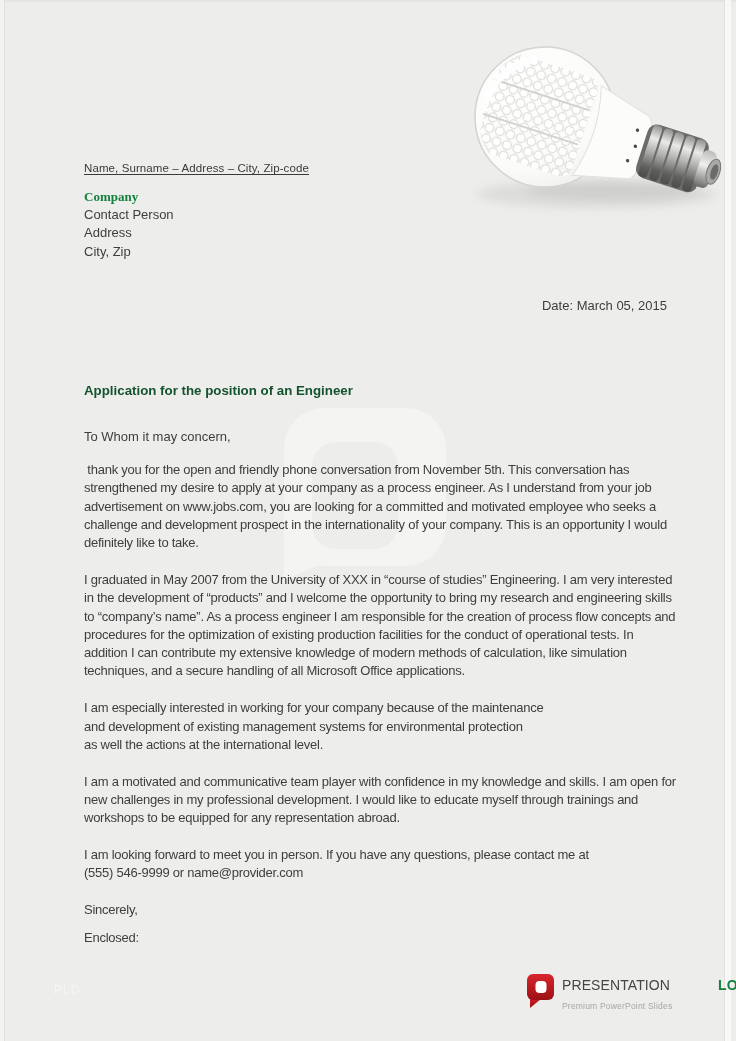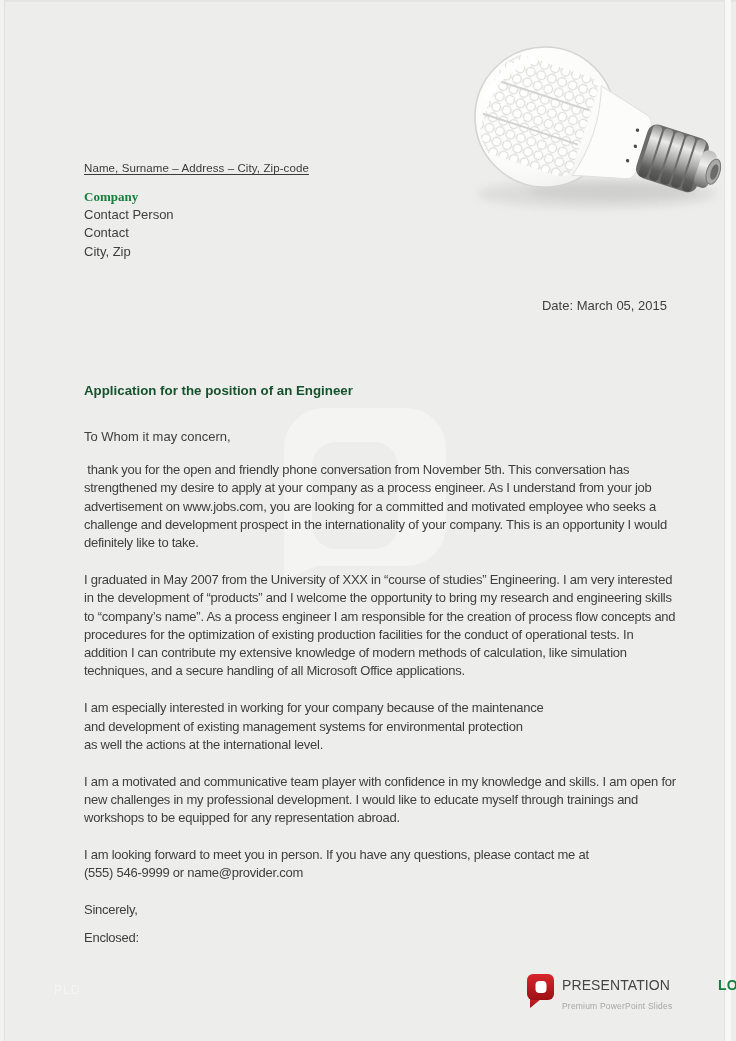--- a/index.html
+++ b/index.html
@@ -114,21 +114,21 @@
       <ellipse cx="177" cy="0" rx="6.5" ry="13" fill="#a9a9a7" stroke="#777775" stroke-width="1"></ellipse>
       <ellipse cx="178" cy="0" rx="3.5" ry="8" fill="#6b6b69"></ellipse>
     </g>
   </svg>
 
   <div class="sender">Name, Surname – Address – City, Zip-code</div>
 
   <div class="recipient">
     <div class="company">Company</div>
     <div>Contact Person</div>
-    <div>Contact</div>
+    <div>Address</div>
     <div>City, Zip</div>
   </div>
 
   <div class="date">Date: March 05, 2015</div>
 
   <div class="subject">Application for the position of an Engineer</div>
 
   <div class="salutation">To Whom it may concern,</div>
 
   <div class="bodytext">

